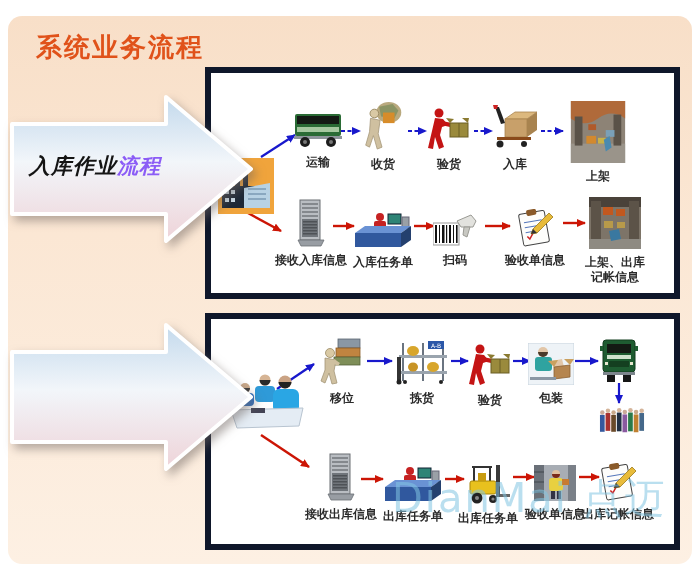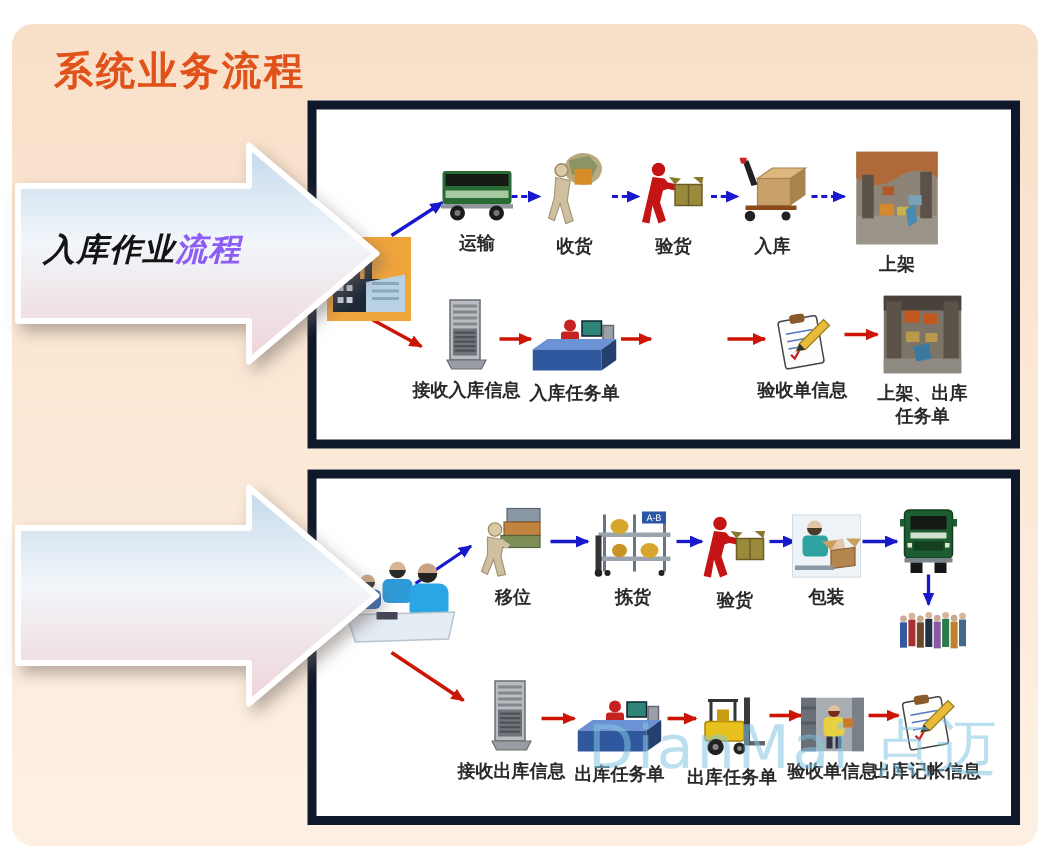--- a/index.html
+++ b/index.html
@@ -209,20 +209,37 @@
         <rect x="19" y="10" width="12" height="7" rx="2" fill="#c62222"></rect>
         <rect x="33" y="3" width="13" height="10" fill="#2e8476" stroke="#112233"></rect>
         <rect x="47" y="6" width="7" height="11" fill="#9aa0a6" stroke="#666677"></rect>
         <path d="M0 22 L10 15 L56 15 L46 22 Z" fill="#6a92d4"></path>
         <rect x="0" y="22" width="46" height="14" fill="#30589e"></rect>
         <path d="M46 22 L56 15 L56 29 L46 36 Z" fill="#24406e"></path>
       </svg>
       <div class="lbl">入库任务单</div>
     </div>
 
+    <div class="node" style="left:244px;top:140px">
+      <svg width="44" height="34" viewBox="0 0 44 34">
+        <rect x="0" y="10" width="26" height="22" fill="#fff" stroke="#999"></rect>
+        <g fill="#111">
+            <rect x="2" y="12" width="2" height="18"></rect>
+            <rect x="6" y="12" width="1" height="18"></rect>
+            <rect x="9" y="12" width="2.5" height="18"></rect>
+            <rect x="13" y="12" width="1.2" height="18"></rect>
+            <rect x="16" y="12" width="2" height="18"></rect>
+            <rect x="20" y="12" width="1" height="18"></rect>
+            <rect x="23" y="12" width="1.6" height="18"></rect>
+          </g>
+        <path d="M24 8 L38 2 L43 8 L40 14 L28 14 Z" fill="#e2e2de" stroke="#9a9a94"></path>
+        <path d="M31 14 L37 14 L34 24 L30 22 Z" fill="#c8c8c2" stroke="#9a9a94"></path>
+      </svg>
+      <div class="lbl">扫码</div>
+    </div>
 
     <div class="node" style="left:324px;top:136px">
       <svg width="40" height="38" viewBox="0 0 40 38">
         <g transform="rotate(-10 20 19)">
           <rect x="6" y="3" width="26" height="32" rx="2" fill="#fdfdfb" stroke="#444"></rect>
           <rect x="14" y="0" width="10" height="6" rx="2" fill="#8a5a2a"></rect>
           <g stroke="#5577bb" stroke-width="1">
               <line x1="10" y1="12" x2="28" y2="12"></line>
               <line x1="10" y1="17" x2="28" y2="17"></line>
               <line x1="10" y1="22" x2="24" y2="22"></line>
@@ -245,21 +262,21 @@
             <rect x="14" y="10" width="10" height="8"></rect>
             <rect x="27" y="12" width="9" height="7"></rect>
           </g>
         <g fill="#b89a4a">
             <rect x="15" y="24" width="9" height="7"></rect>
             <rect x="28" y="25" width="8" height="6"></rect>
           </g>
         <rect x="0" y="42" width="52" height="10" fill="#8e8a82"></rect>
         <path d="M20 34 L30 32 L32 42 L22 44 Z" fill="#3a78a0"></path>
       </svg>
-      <div class="lbl wrap">上架、出库任务单</div>
+      <div class="lbl wrap">上架、出库记帐信息</div>
     </div>
   </div>
 
   <div class="panel" id="panel-outbound">
     <svg class="wires" width="463" height="225" viewBox="0 0 463 225">
       <defs>
         <marker id="m2b" markerWidth="10" markerHeight="8" refX="8" refY="4" orient="auto" markerUnits="userSpaceOnUse">
           <path d="M0,0 L9,4 L0,8 Z" fill="#1818cc"></path>
         </marker>
         <marker id="m2r" markerWidth="10" markerHeight="8" refX="8" refY="4" orient="auto" markerUnits="userSpaceOnUse">

